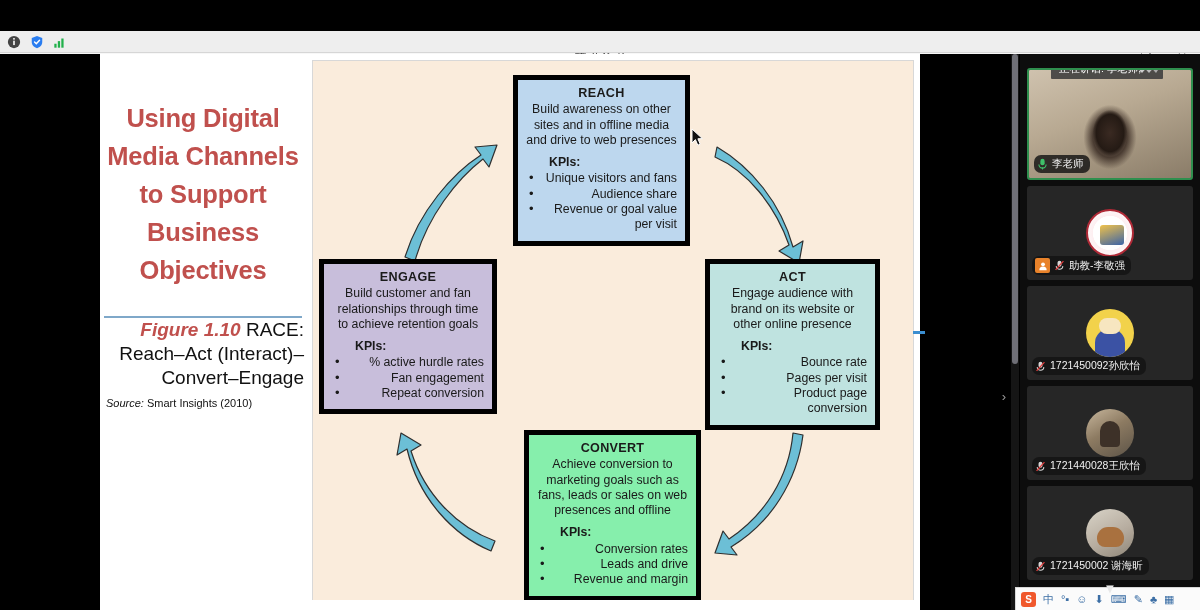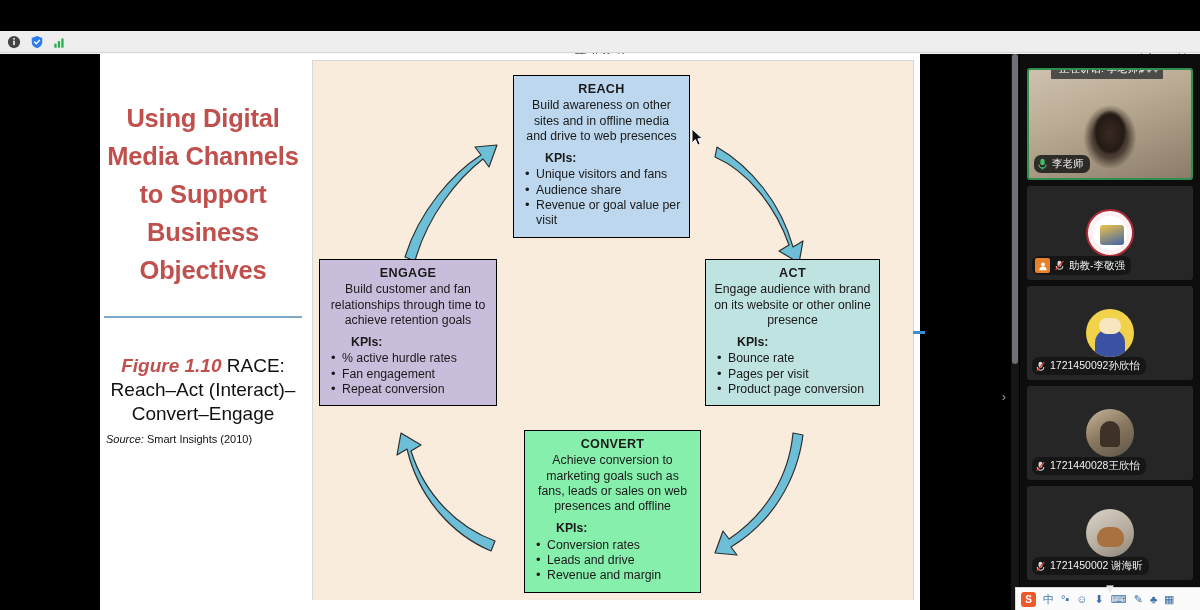--- a/index.html
+++ b/index.html
@@ -65,44 +65,44 @@
     position: relative;
   }
   .slide-title {
     color: #C0504D; font-weight: bold; font-size: 25.5px; line-height: 38px;
     text-align: center; padding-top: 35px; letter-spacing: -0.2px;
   }
   .rule {
     height: 2px; background: #7fa8c9; margin: 27px 2px 0 2px;
   }
   .caption {
-    margin-top: 36px; text-align: center; font-size: 19px; line-height: 24px; color: #111;
+    text-align: right; font-size: 19px; line-height: 24px; color: #111;
   }
   .caption .fig { color: #C0504D; font-weight: bold; font-style: italic; }
   .source {
     margin-top: 7px; font-size: 11px; color: #111; text-align: left; padding-left: 4px;
   }
   .source i { font-style: italic; }
 
   
   .diagram {
     position: relative; margin: 6px 6px 0 0; flex: 1;
     background: #FAECDC; border: 1px solid #d8d8d8;
     height: 548px;
   }
 
   .box {
-    position: absolute; border: 1px solid #000000; padding: 6px 8px 8px 8px;
+    position: absolute; border: 5px solid #000000; padding: 6px 8px 8px 8px;
     font-size: 12.3px; line-height: 15.3px; color: #1a1a1a;
   }
   .box .bx-title { font-weight: bold; text-align: center; font-size: 12.6px; margin-bottom: 1px; letter-spacing: .3px;}
   .box .bx-desc { text-align: center; }
   .box .bx-kpi-label { font-weight: bold; margin-top: 7px; padding-left: 23px; }
   .box ul { list-style: none; margin-top: 1px; }
-  .box ul li { position: relative; padding-left: 14px; }
+  .box ul li { position: relative; padding-left: 14px; text-align: right; }
   .box ul li:before {
     content: "\2022"; position: absolute; left: 3px; top: -1px; font-size: 13px;
   }
 
   #box-reach   { background: #BDD7EE; left: 200px; top: 14px;  width: 177px; }
   #box-act     { background: #BFE3E0; left: 392px; top: 198px; width: 175px; }
   #box-convert { background: #86efac; left: 211px; top: 369px; width: 177px; }
   #box-engage  { background: #C8BEDB; left: 6px;   top: 198px; width: 178px; }
 
   .arrow { position: absolute; }

